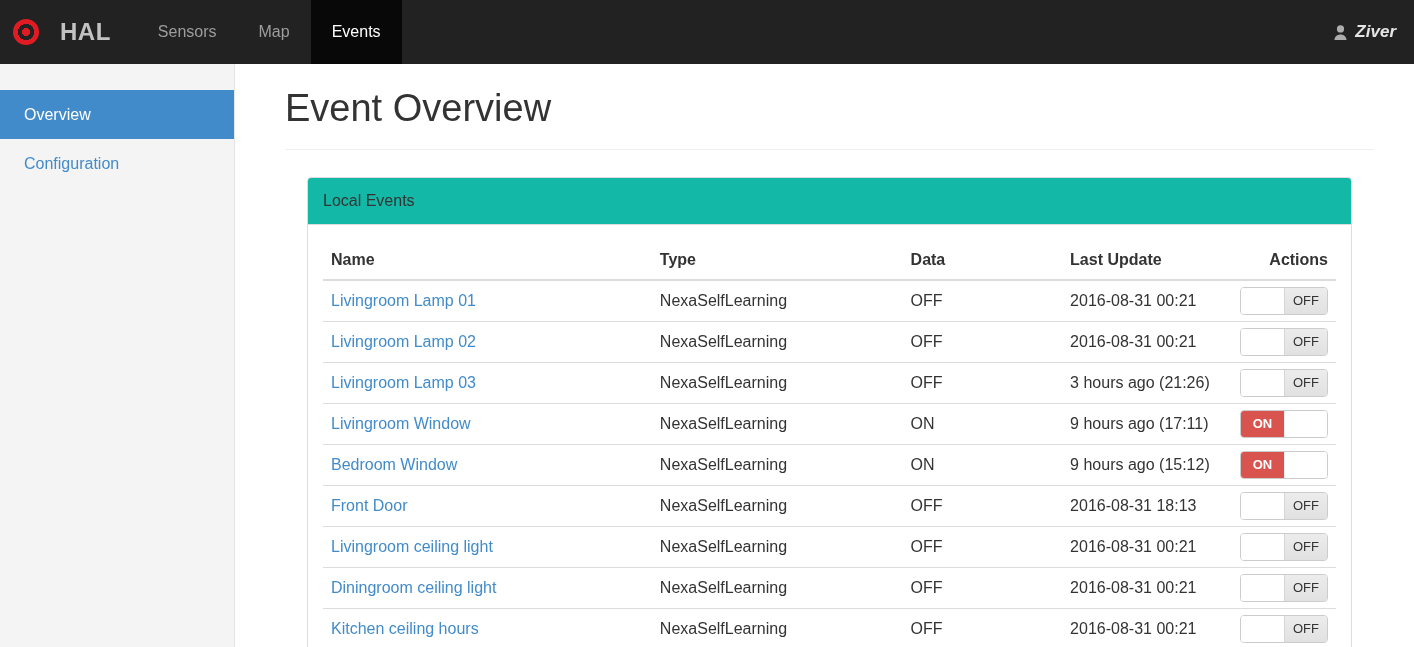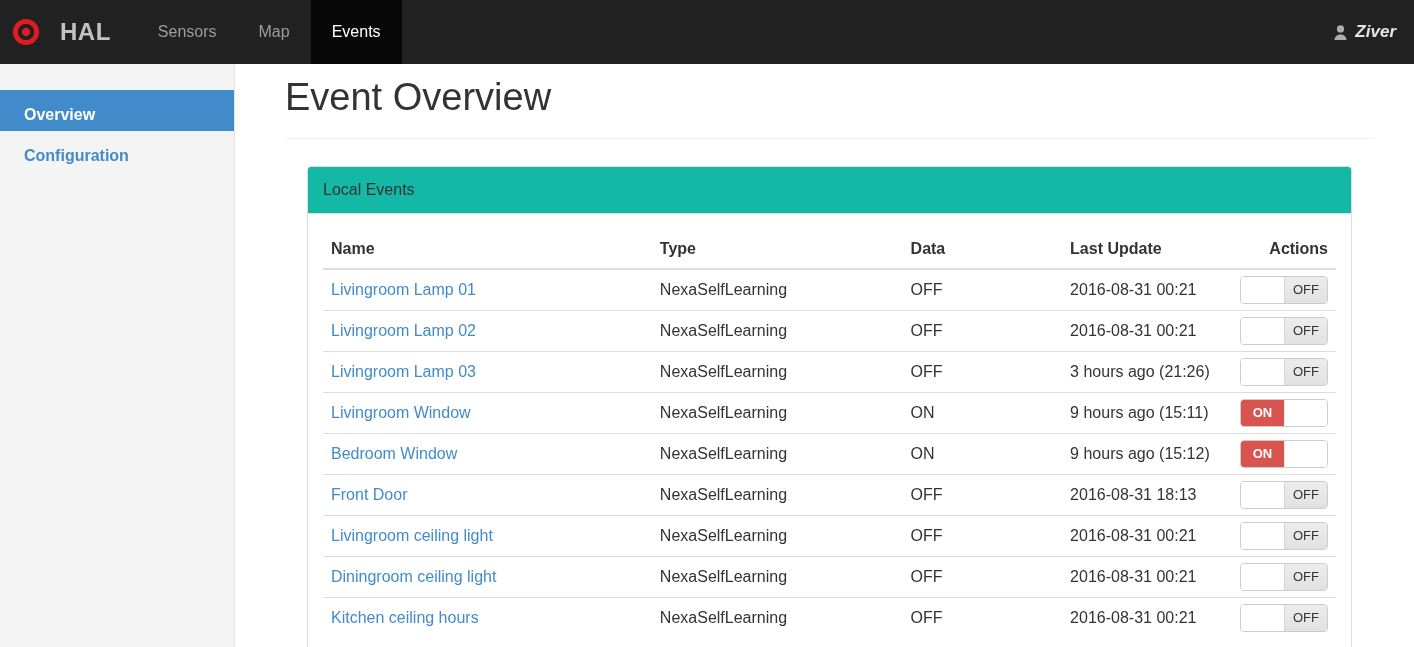--- a/index.html
+++ b/index.html
@@ -16,26 +16,26 @@
   .nav-item { display:flex; align-items:center; padding:0 21px; color:#9d9d9d;
     font-size:16px; cursor:pointer; text-decoration:none; }
   .nav-item.active { background:#080808; color:#fff; }
   .nav-user { margin-left:auto; display:flex; align-items:center; gap:6px;
     padding-right:18px; color:#e5e5e5; font-weight:bold; font-size:17px; cursor:pointer;font-style:italic; }
   .user-icon svg { display:block; width:17px; height:17px; fill:#adadad; }
 
   
   .page-body { display:flex; height:583px; }
   .sidebar { width:235px; background:#f4f4f4; border-right:1px solid #e4e4e4; padding-top:26px; }
-  .side-item { height:41px; line-height:49px; padding-left:24px; font-size:16px;
-    color:#428bca; cursor:pointer;font-weight:bold; }
+  .side-item { height:49px; line-height:49px; padding-left:24px; font-size:16px;
+    color:#428bca; cursor:pointer; }
   .side-item.active { background:#428bca; color:#fff; }
 
   .main { flex:1; padding:0 41px 0 50px; background:#fff; }
-  .page-title { font-size:38px; font-weight:400; color:#333; margin:12px 0 19px; }
+  .page-title { font-size:38px; font-weight:400; color:#333; margin:23px 0 19px; }
   .title-rule { border:none; border-top:1px solid #eee; margin:0 0 27px; }
 
   
   .panel { margin:0 21px 0 22px; border:1px solid #ddd; border-radius:4px; background:#fff; }
   .panel-heading { background:#14b8a6; border-bottom:1px solid #ddd; padding:14px 15px;
     font-size:16px; color:#333; border-radius:3px 3px 0 0; }
   .panel-bodyc { padding:15px; }
 
   table.events { width:100%; border-collapse:collapse; font-size:16px; }
   .events th { text-align:left; font-weight:bold; color:#333; padding:8px;
@@ -145,21 +145,21 @@
         <span class="switch-label">OFF</span>
         <span class="switch-handle"></span>
       </div>
     </td>
   </tr>
 
   <tr>
     <td><a class="row-link">Livingroom Window</a></td>
     <td>NexaSelfLearning</td>
     <td>ON</td>
-    <td>9 hours ago (15:11)</td>
+    <td>9 hours ago (17:11)</td>
     <td class="col-actions">
       <div class="switch on">
         <span class="switch-label">ON</span>
         <span class="switch-handle"></span>
       </div>
     </td>
   </tr>
 
   <tr>
     <td><a class="row-link">Bedroom Window</a></td>

